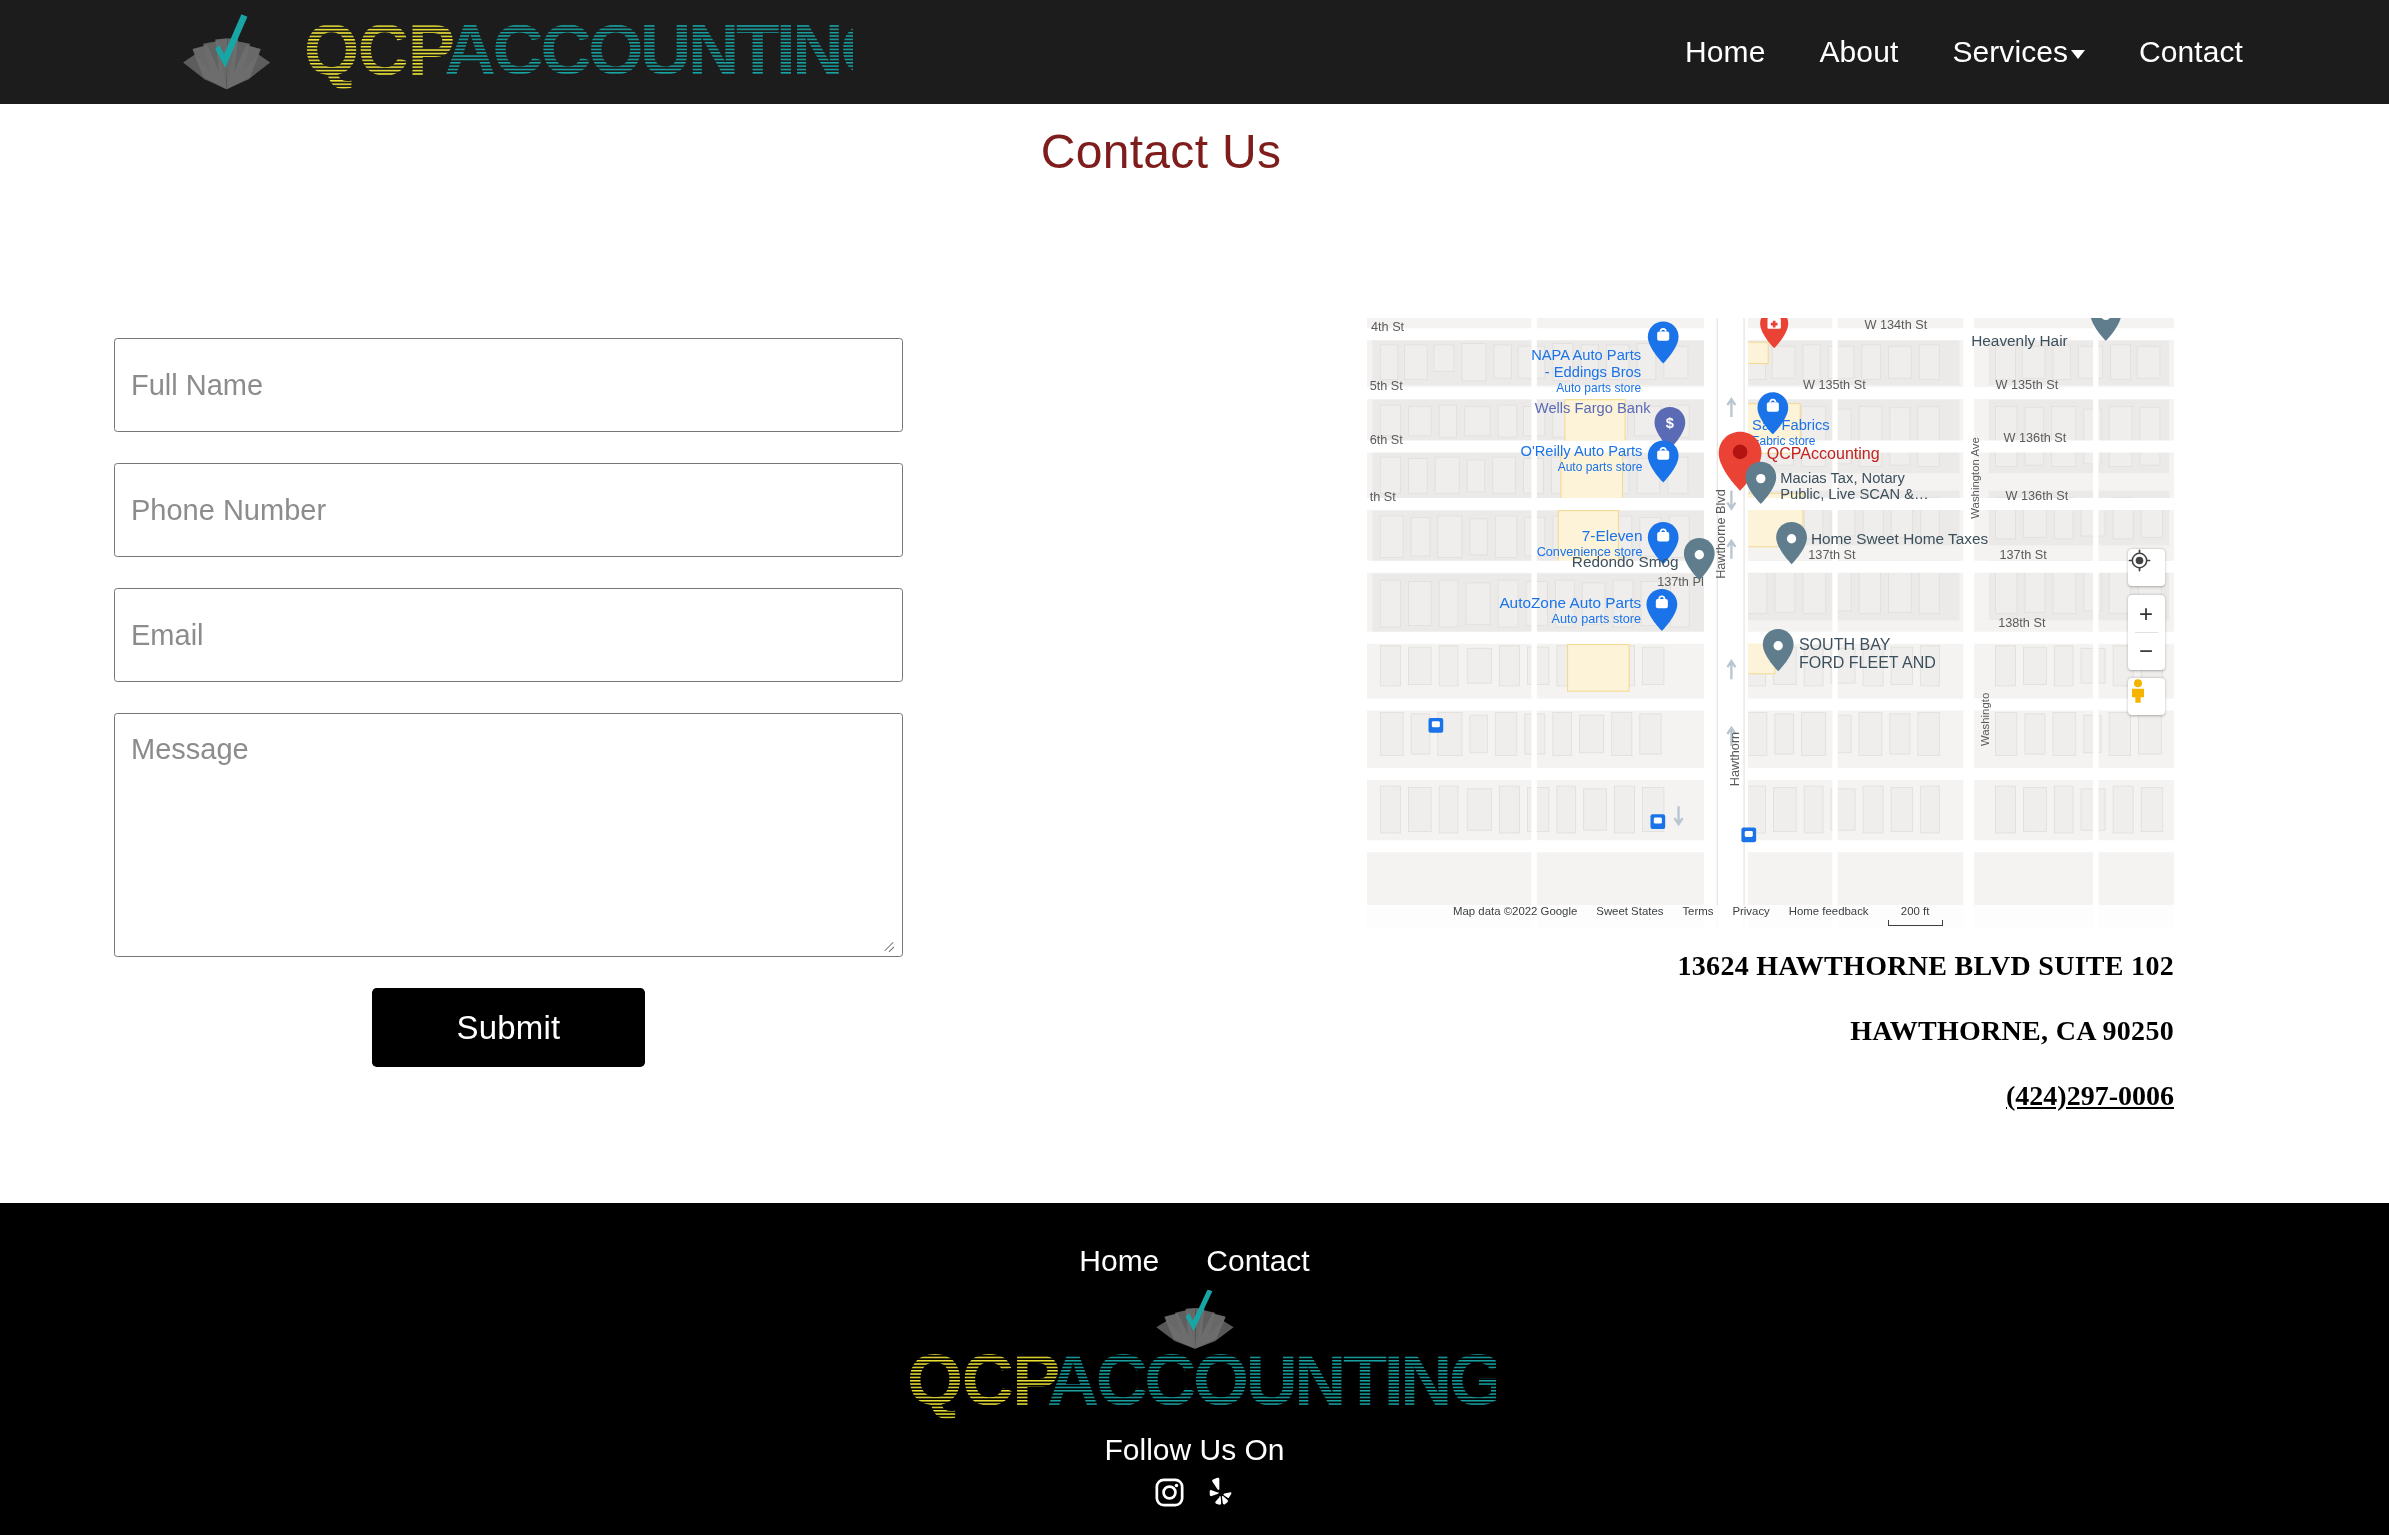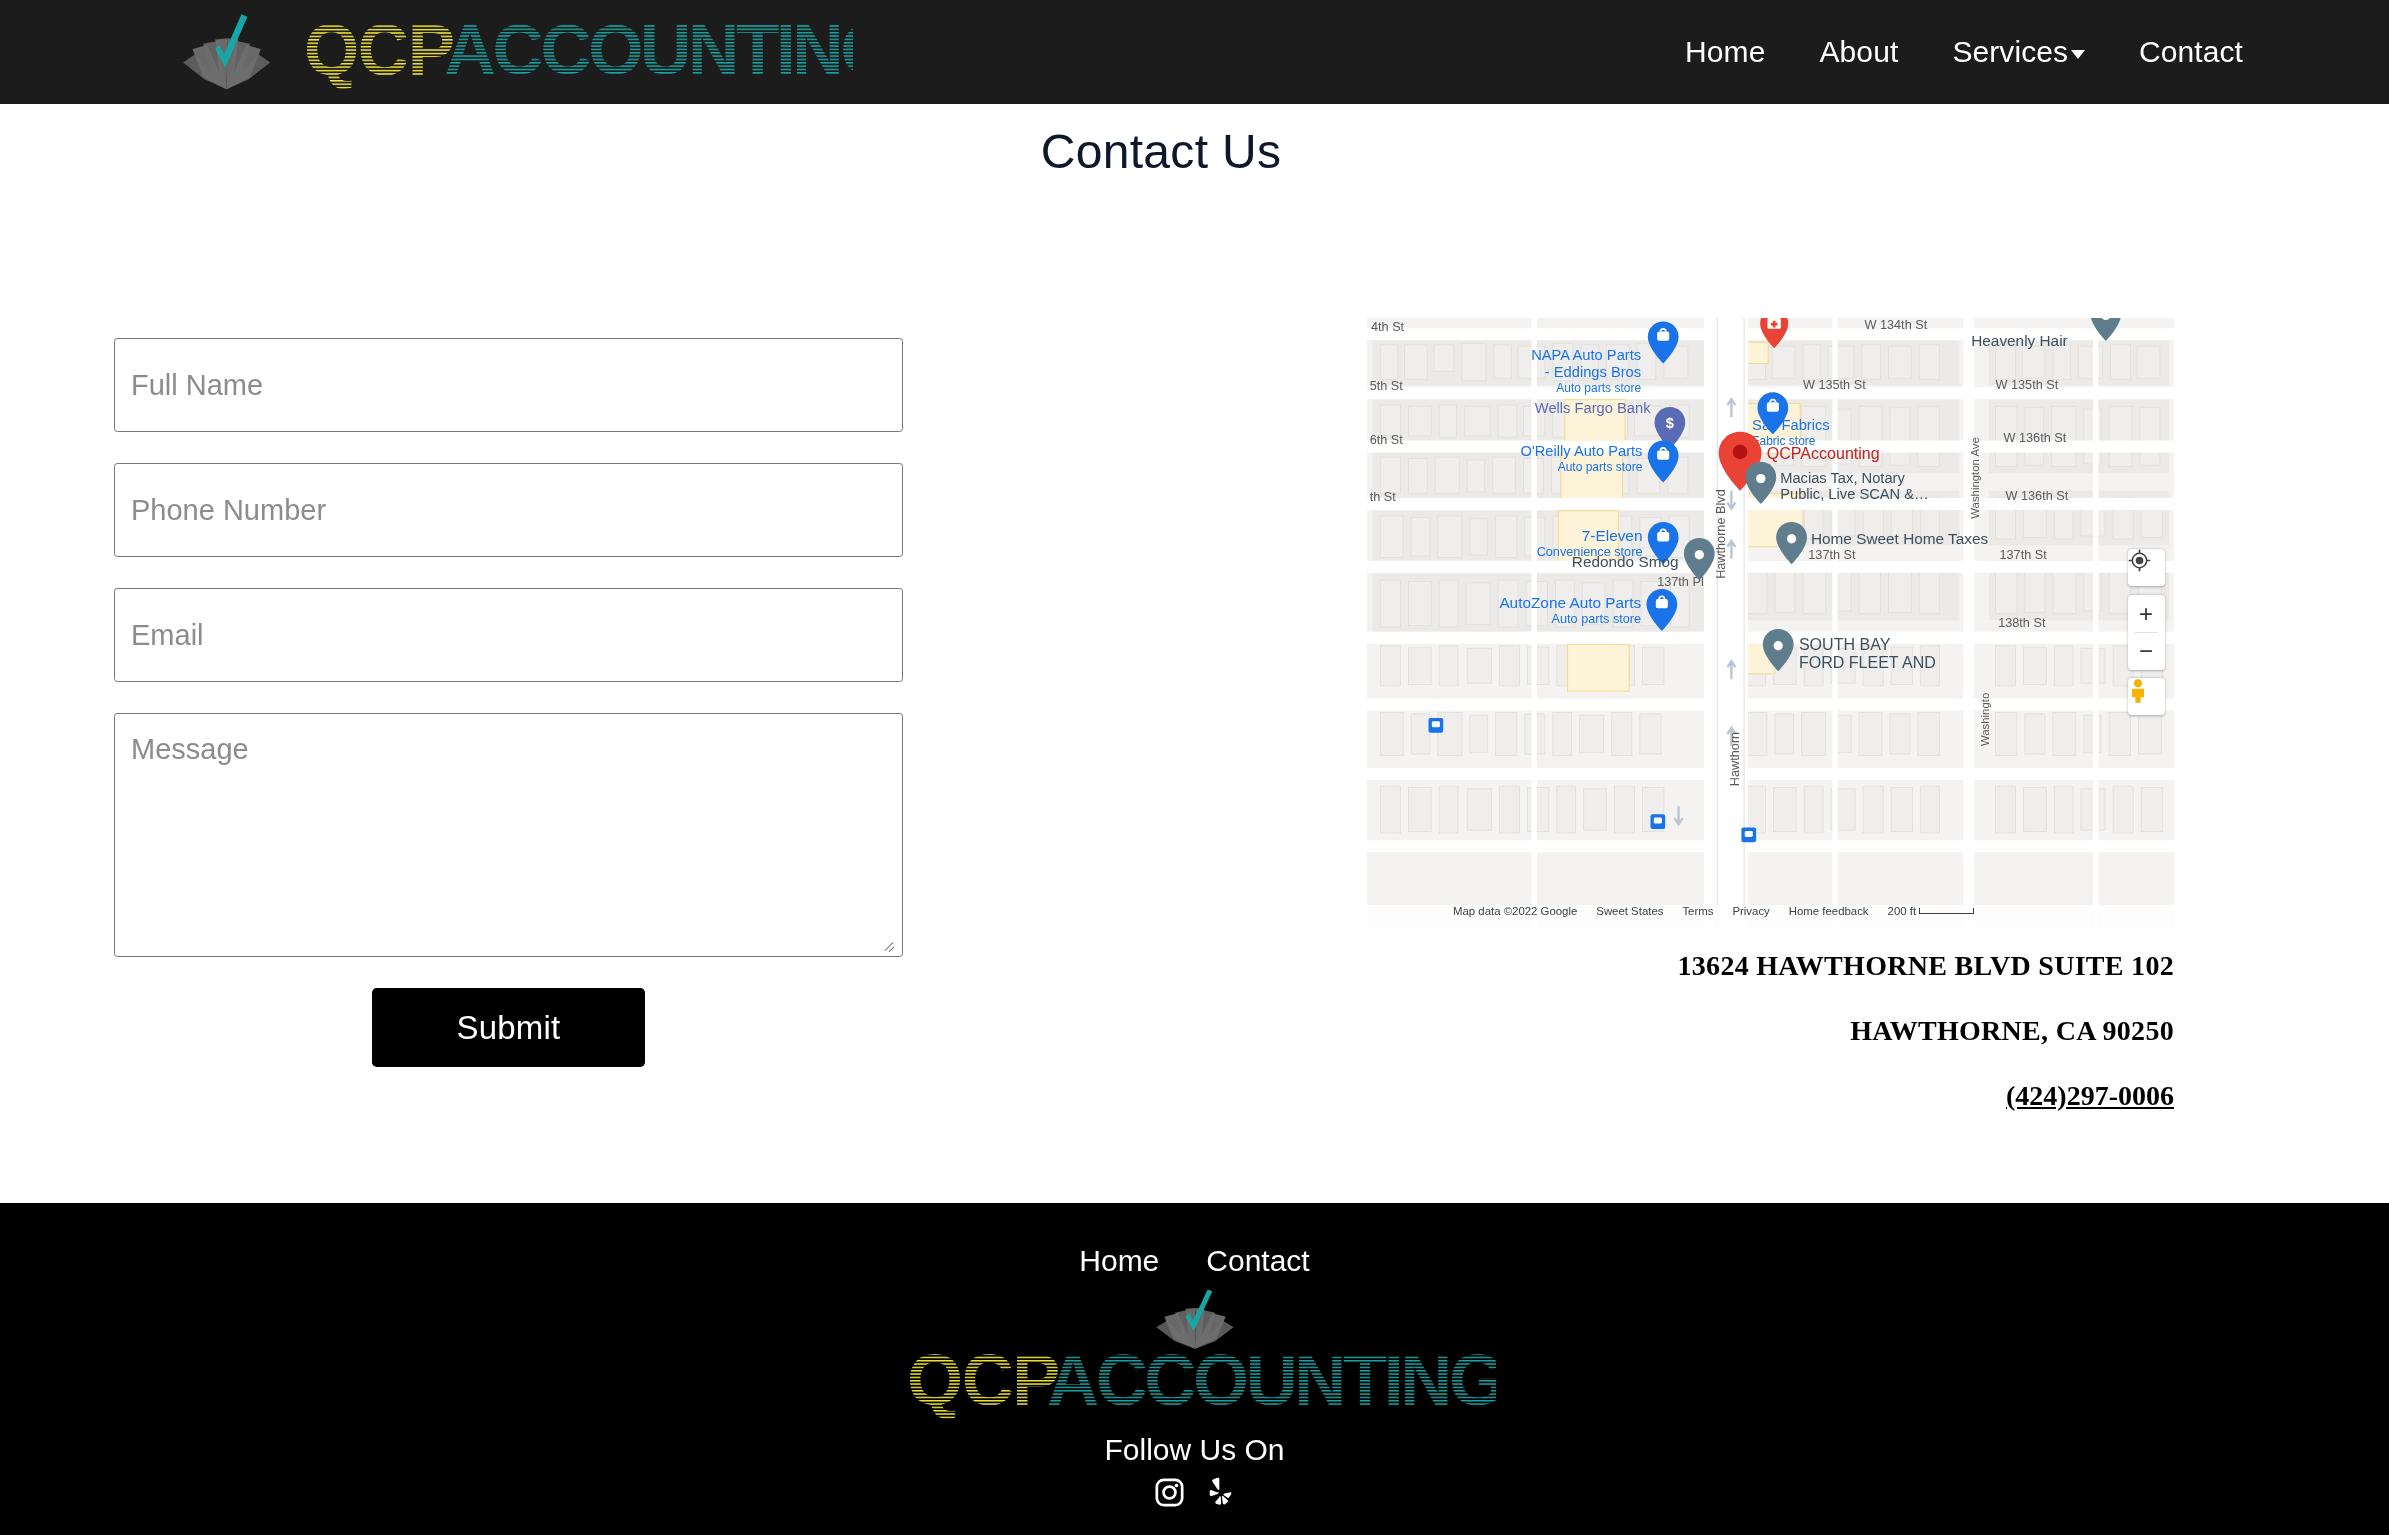--- a/index.html
+++ b/index.html
@@ -25,21 +25,21 @@
   .nav-item {
     color:#ffffff; font-size:30px; font-weight:400; letter-spacing:0.1px;
     padding:0 27px; white-space:nowrap; cursor:pointer; text-decoration:none;
     display:flex; align-items:center; gap:2.7px;
   }
   .caret { display:inline-block; width:0;height:0;border-left:7.4px solid transparent;border-right:7.4px solid transparent;border-top:9.4px solid #fff; margin-top:5.4px;}
 
   
   .page-title {
     position:absolute; left:0; top:124px; width:2322px; text-align:center;
-    font-size:48px; font-weight:400; color:#0f172a; letter-spacing:0.3px;
+    font-size:48px; font-weight:400; color:#7f1d1d; letter-spacing:0.3px;
   }
 
   
   .form-col { position:absolute; left:114px; top:338px; width:789px; }
   .field {
     display:block; width:789px; border:1.3px solid #767676; border-radius:3.3px;
     background:#fff; font-family:"Liberation Sans", sans-serif;
     font-size:29px; color:#333; padding:0 16px; outline:none;
   }
   .field::placeholder { color:#8c8c8c; }
@@ -82,21 +82,21 @@
   .zoom-half { width:37px; height:37px; display:flex; align-items:center; justify-content:center; cursor:pointer; font-size:24px; color:#333; }
   .zoom-div { width:23px; height:0.7px; background:#e0e0e0; }
 
   .map-attr {
     position:absolute; left:0; bottom:0; width:807px; height:23px;
     background:rgba(255,255,255,.82); display:flex; align-items:flex-start;
     padding-left:86px; gap:19px; font-size:11.4px; color:#3c4043; white-space:nowrap;
   }
   .map-attr span { cursor:default; }
   .map-attr .lnk { cursor:pointer; }
-  .scalebar { display:inline-flex; align-items:center; gap:3.3px; }
+  .scalebar { display:inline-flex; align-items:center; gap:3.3px;flex-direction:column; }
   .scalebar .bar { display:inline-block; width:55px; height:6px; border:1.3px solid #3c4043; border-top:none; }
 
   
   .addr-block { position:absolute; left:1367px; top:950px; width:807px; text-align:right;
                 font-family:"Liberation Serif", serif; }
   .addr-line { font-size:28px; font-weight:700; color:#000; letter-spacing:0.3px; margin-bottom:33px; }
   .addr-phone { font-size:28px; font-weight:700; color:#000; text-decoration:underline; cursor:pointer; display:inline-block;}
 
   
   .footer {

